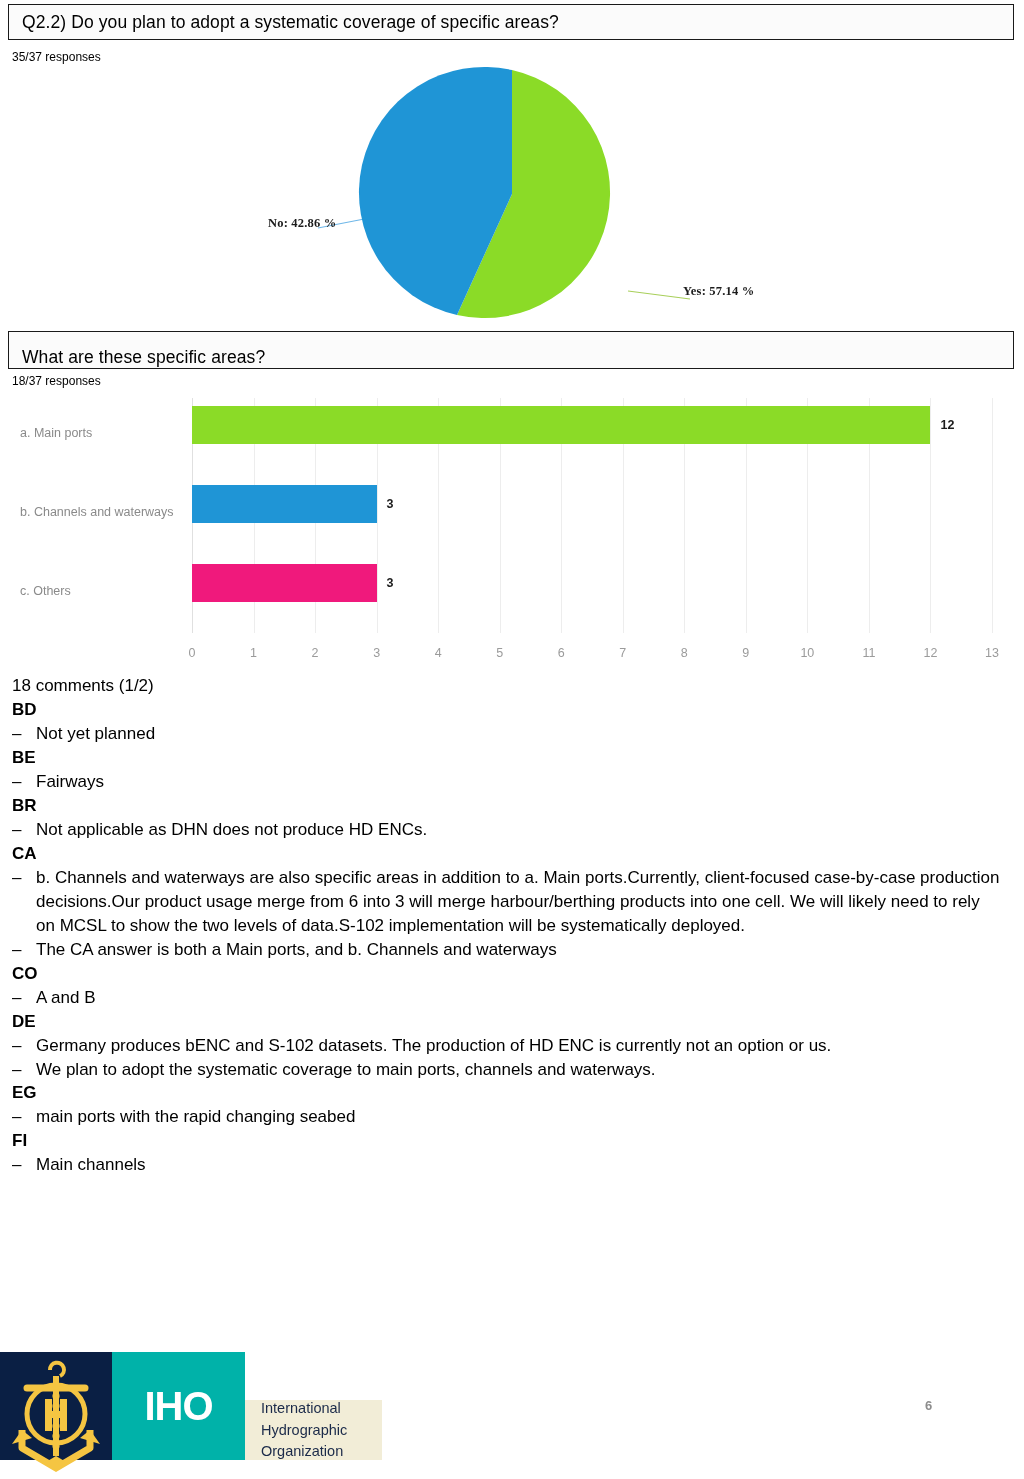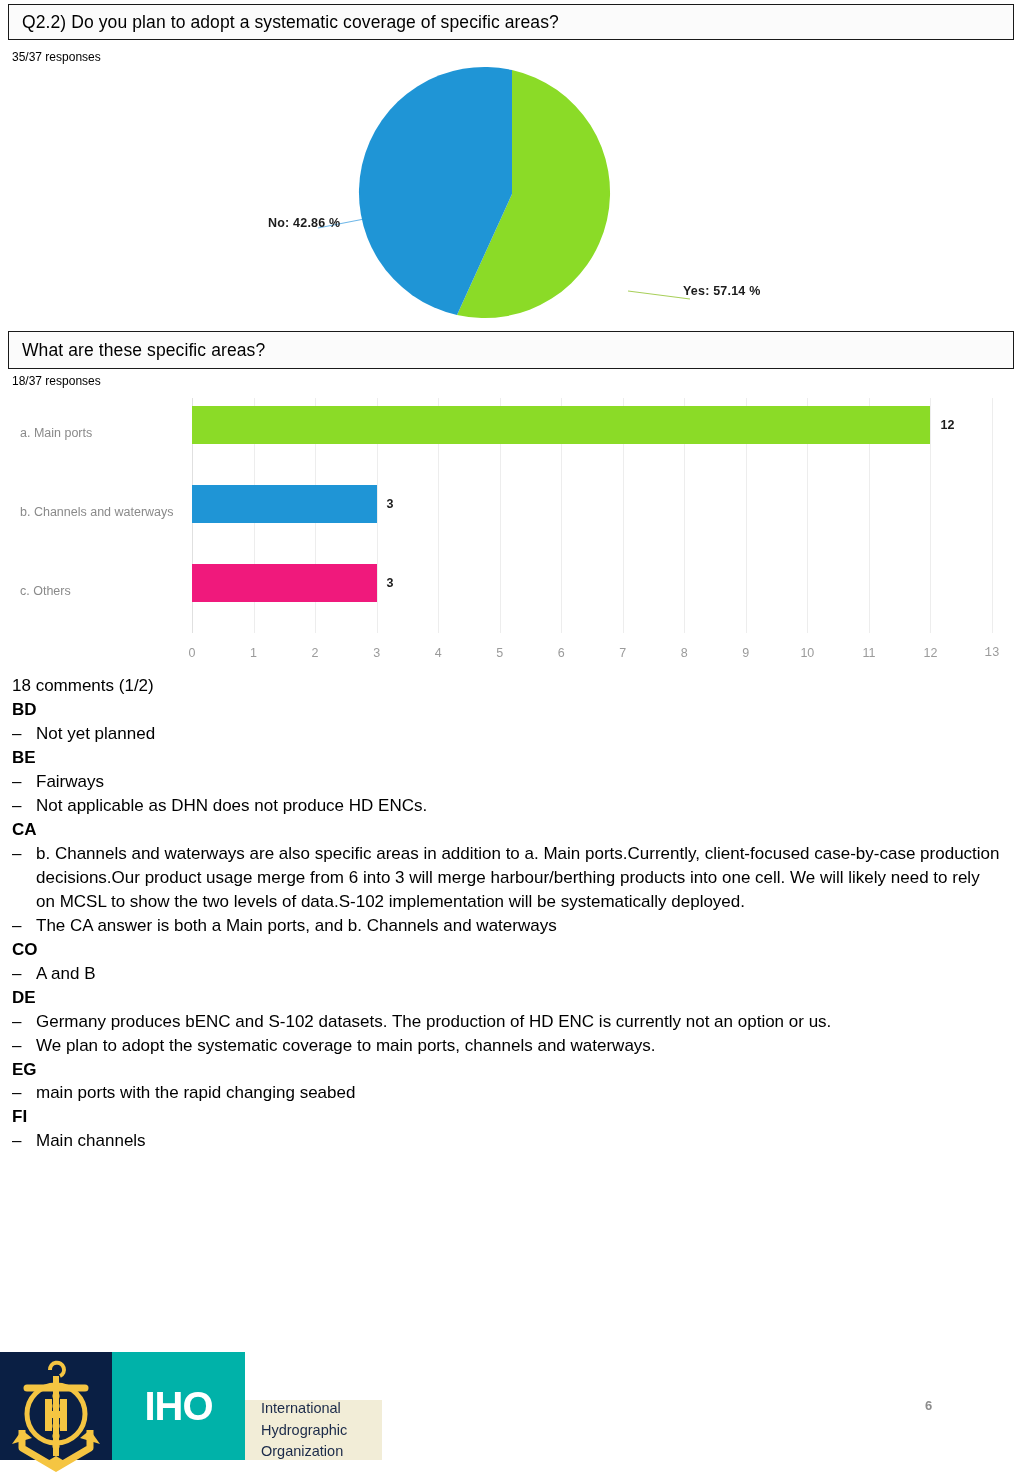--- a/index.html
+++ b/index.html
@@ -28,21 +28,21 @@
     align-items: center;
   }
   .qbox-text {
     font-size: 17.5px;
     color: #000000;
     padding-left: 13px;
     letter-spacing: 0.1px;
     white-space: nowrap;
   }
   #qbox-1 { top: 4px;   height: 36px; }
-  #qbox-2 { top: 331px; height: 38px; }
+  #qbox-2 { top: 331px; height: 38px; align-items: flex-end; }
 
   .responses {
     position: absolute;
     left: 12px;
     font-size: 12px;
     color: #000;
   }
   #responses-1 { top: 50px; }
   #responses-2 { top: 374px; }
 
@@ -54,20 +54,21 @@
     width: 1024px;
     height: 258px;
   }
   .pie-label {
     position: absolute;
     font-size: 12.5px;
     font-weight: bold;
     color: #1c1c1c;
     white-space: nowrap;
     letter-spacing: 0.2px;
+    font-family: Liberation Serif, serif;
   }
   #pie-label-no  { left: 268px; top: 154px; }
   #pie-label-yes { left: 683px; top: 222px; }
 
   
   #bar-figure {
     position: absolute;
     left: 0;
     top: 388px;
     width: 1024px;
@@ -249,21 +250,21 @@
       <div class="tick-label" style="left: 492.308px;">8</div>
       <div class="gridline" style="left: 553.846px;"></div>
       <div class="tick-label" style="left: 553.846px;">9</div>
       <div class="gridline" style="left: 615.385px;"></div>
       <div class="tick-label" style="left: 615.385px; text-align: center;">10</div>
       <div class="gridline" style="left: 676.923px;"></div>
       <div class="tick-label" style="left: 676.923px;">11</div>
       <div class="gridline" style="left: 738.462px;"></div>
       <div class="tick-label" style="left: 738.462px;">12</div>
       <div class="gridline" style="left: 800px;"></div>
-      <div class="tick-label" style="left: 800px; font-family: Liberation Mono, monospace;">13</div>
+      <div class="tick-label" style="left: 800px;">13</div>
       <div class="bar" style="left: 0px; top: 8px; width: 738.462px; background: rgb(139, 219, 39);"></div>
       <div class="bar-value" style="left: 748.462px; top: 20px;">12</div>
       <div class="bar" style="left: 0px; top: 87px; width: 184.615px; background: rgb(31, 149, 214);"></div>
       <div class="bar-value" style="left: 194.615px; top: 99px;">3</div>
       <div class="bar" style="left: 0px; top: 166px; width: 184.615px; background: rgb(240, 25, 124);"></div>
       <div class="bar-value" style="left: 194.615px; top: 178px;">3</div>
     </div>
 </div>
 
 <div id="comments">
@@ -272,20 +273,21 @@
       <div class="country">BD</div>
       <div class="bullet-row">
         <span class="bullet-dash">–</span>
         <span class="bullet-text">Not yet planned</span>
       </div>
       <div class="country">BE</div>
       <div class="bullet-row">
         <span class="bullet-dash">–</span>
         <span class="bullet-text">Fairways</span>
       </div>
+      <div class="country">BR</div>
       <div class="bullet-row">
         <span class="bullet-dash">–</span>
         <span class="bullet-text">Not applicable as DHN does not produce HD ENCs.</span>
       </div>
       <div class="country">CA</div>
       <div class="bullet-row">
         <span class="bullet-dash">–</span>
         <span class="bullet-text">b. Channels and waterways are also specific areas in addition to a. Main ports.Currently, client-focused case-by-case production decisions.Our product usage merge from 6 into 3 will merge harbour/berthing products into one cell. We will likely need to rely on MCSL to show the two levels of data.S-102 implementation will be systematically deployed.</span>
       </div>
       <div class="bullet-row">

